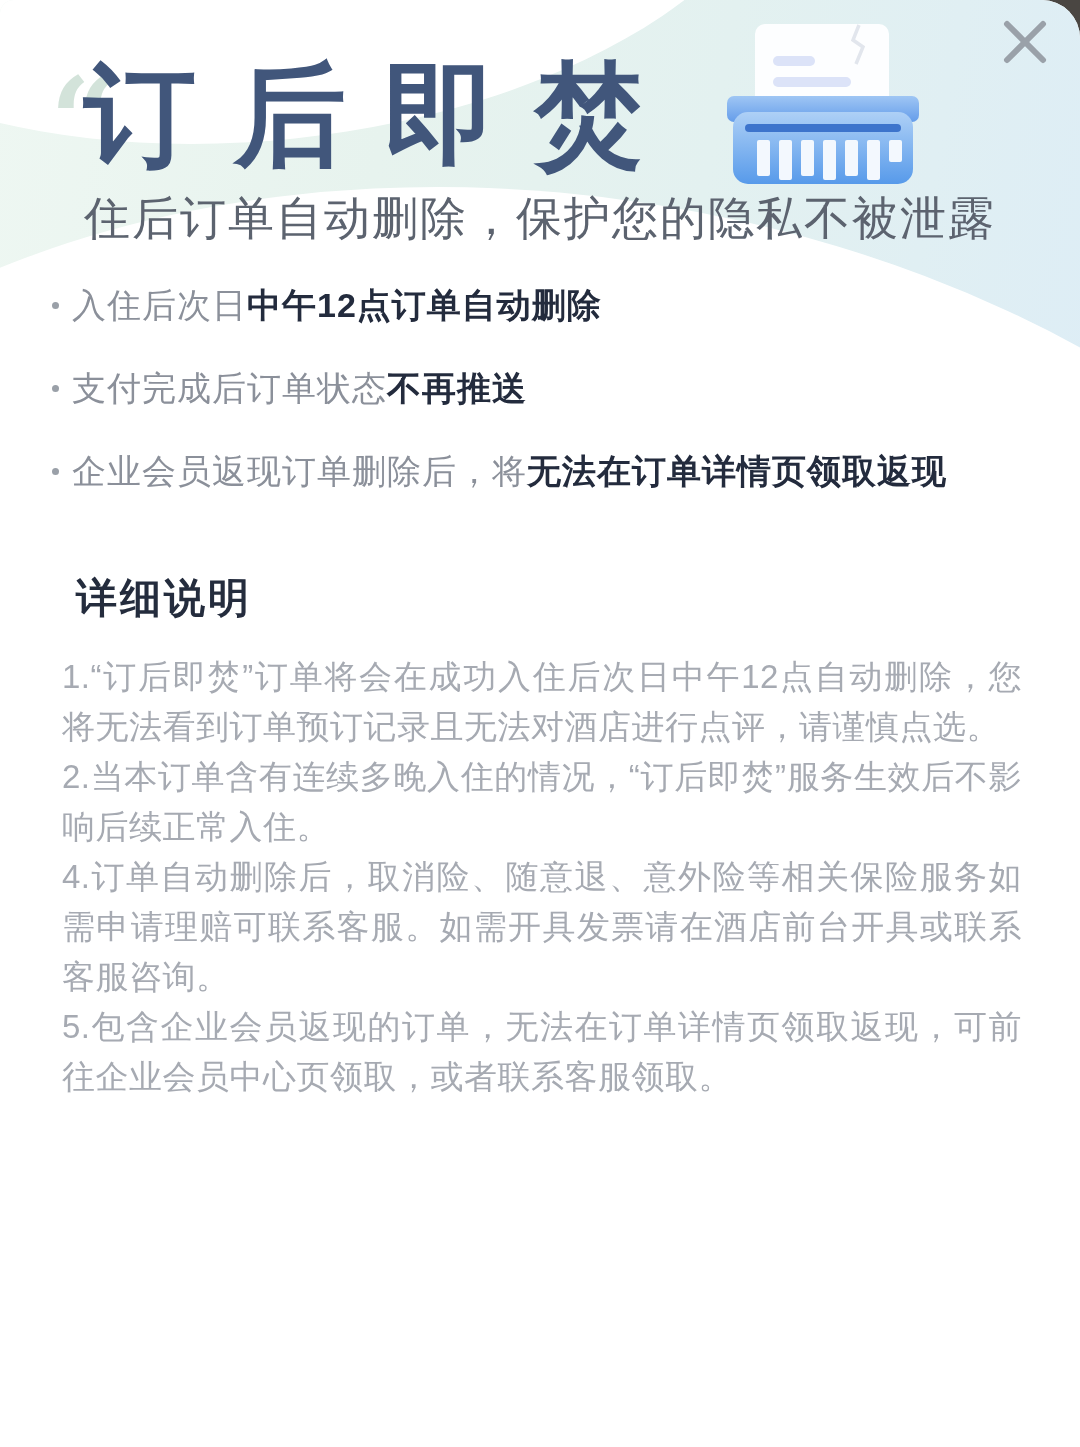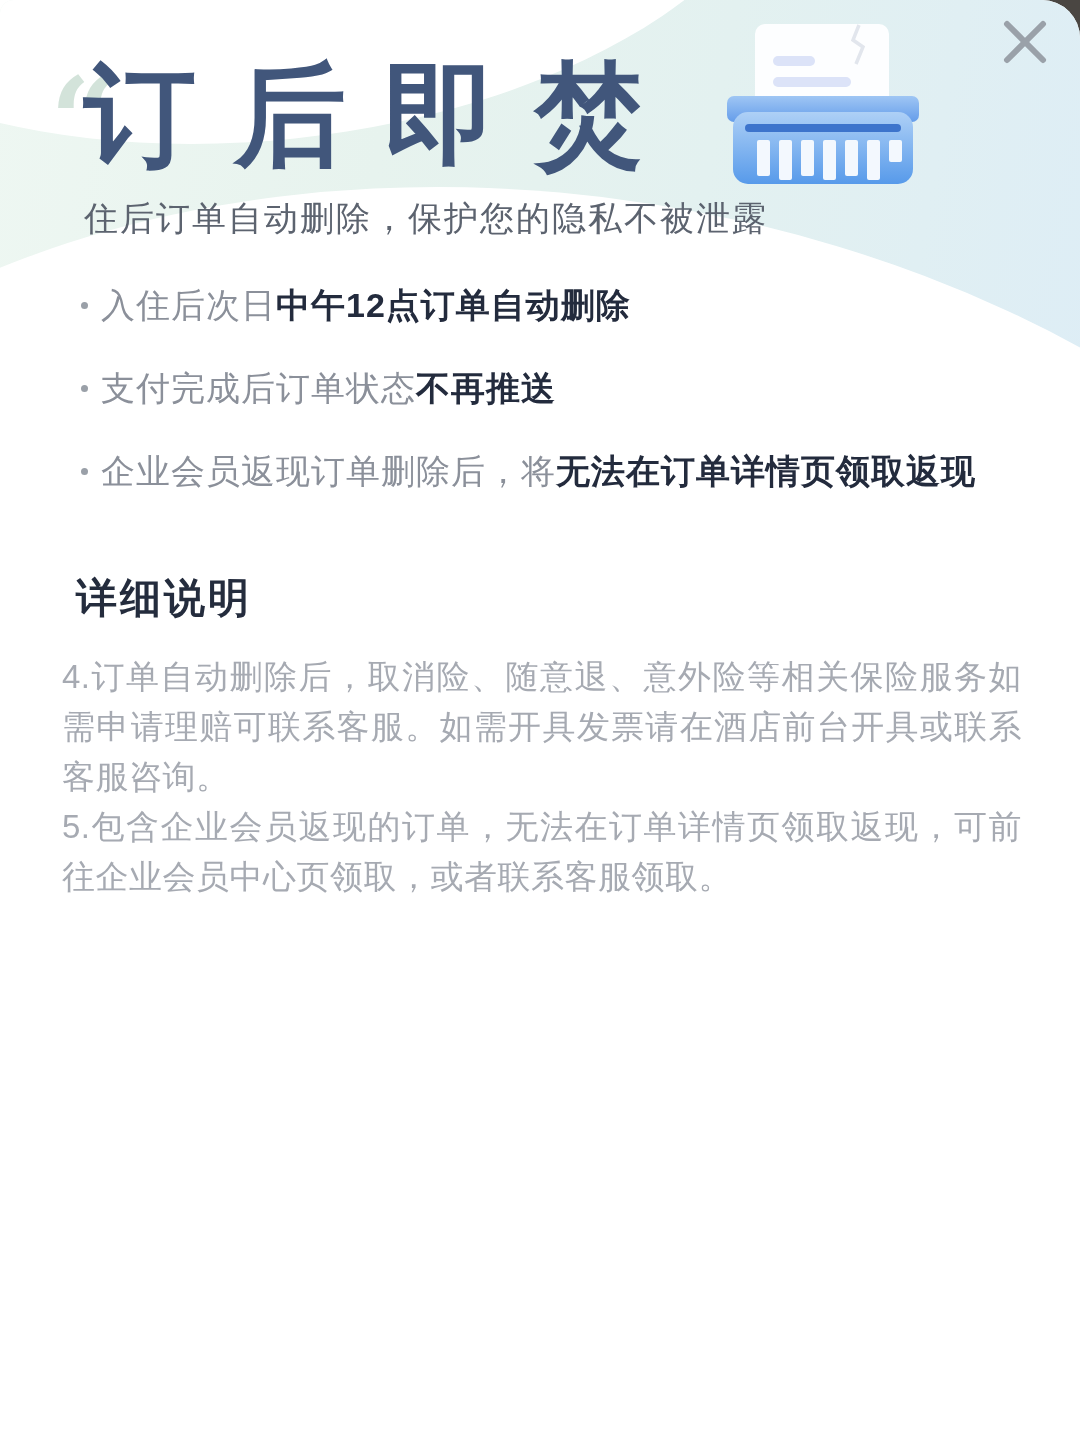--- a/index.html
+++ b/index.html
@@ -25,23 +25,23 @@
 
   .shredder{position:absolute;left:727px;top:22px;z-index:1;}
 
   .close{position:absolute;top:17px;right:30px;width:50px;height:50px;z-index:3;
          background:transparent;border:none;padding:0;cursor:pointer;}
 
   
   .content{position:relative;z-index:2;}
   h1.title{margin:0 0 0 84px;padding-top:60px;font-size:112px;line-height:112px;font-weight:700;
            color:#41567b;letter-spacing:38px;white-space:nowrap;}
-  p.subtitle{margin:24px 0 0 84px;font-size:34px;line-height:44px;color:#5c636f;letter-spacing:2px;}
+  p.subtitle{margin:24px 0 0 84px;font-size:46px;line-height:44px;color:#5c636f;letter-spacing:2px;}
 
-  ul.highlights{list-style:none;margin:46px 0 0 0;padding:0 40px 0 81px;}
+  ul.highlights{list-style:none;margin:46px 0 0 0;padding:0 40px 0 52px;}
   ul.highlights li{position:relative;padding-left:20px;margin-bottom:45px;
                    font-size:34px;line-height:38px;color:#8b909a;letter-spacing:1px;}
   ul.highlights li:last-child{margin-bottom:2px;}
   ul.highlights li::before{content:'';position:absolute;left:0;top:16px;width:7px;height:7px;
                            border-radius:50%;background:#9aa0a8;}
   ul.highlights li b{color:#232b3d;font-weight:700;}
 
   h2.details-heading{margin:84px 0 0 76px;font-size:41px;line-height:49px;font-weight:700;
                      color:#242c3d;letter-spacing:3px;}
   .details{margin:29px 58px 0 62px;}
@@ -111,18 +111,20 @@
         <span>支付完成后订单状态</span><b>不再推送</b>
       </li>
       <li>
         <span>企业会员返现订单删除后，将</span><b>无法在订单详情页领取返现</b>
       </li>
     </ul>
 
     <h2 class="details-heading">详细说明</h2>
 
     <div class="details">
+      <p>1.“订后即焚”订单将会在成功入住后次日中午12点自动删除，您将无法看到订单预订记录且无法对酒店进行点评，请谨慎点选。</p>
+      <p>2.当本订单含有连续多晚入住的情况，“订后即焚”服务生效后不影响后续正常入住。</p>
       <p>4.订单自动删除后，取消险、随意退、意外险等相关保险服务如需申请理赔可联系客服。如需开具发票请在酒店前台开具或联系客服咨询。</p>
       <p>5.包含企业会员返现的订单，无法在订单详情页领取返现，可前往企业会员中心页领取，或者联系客服领取。</p>
     </div>
   </div>
 
 </div>
 
 </body></html>

